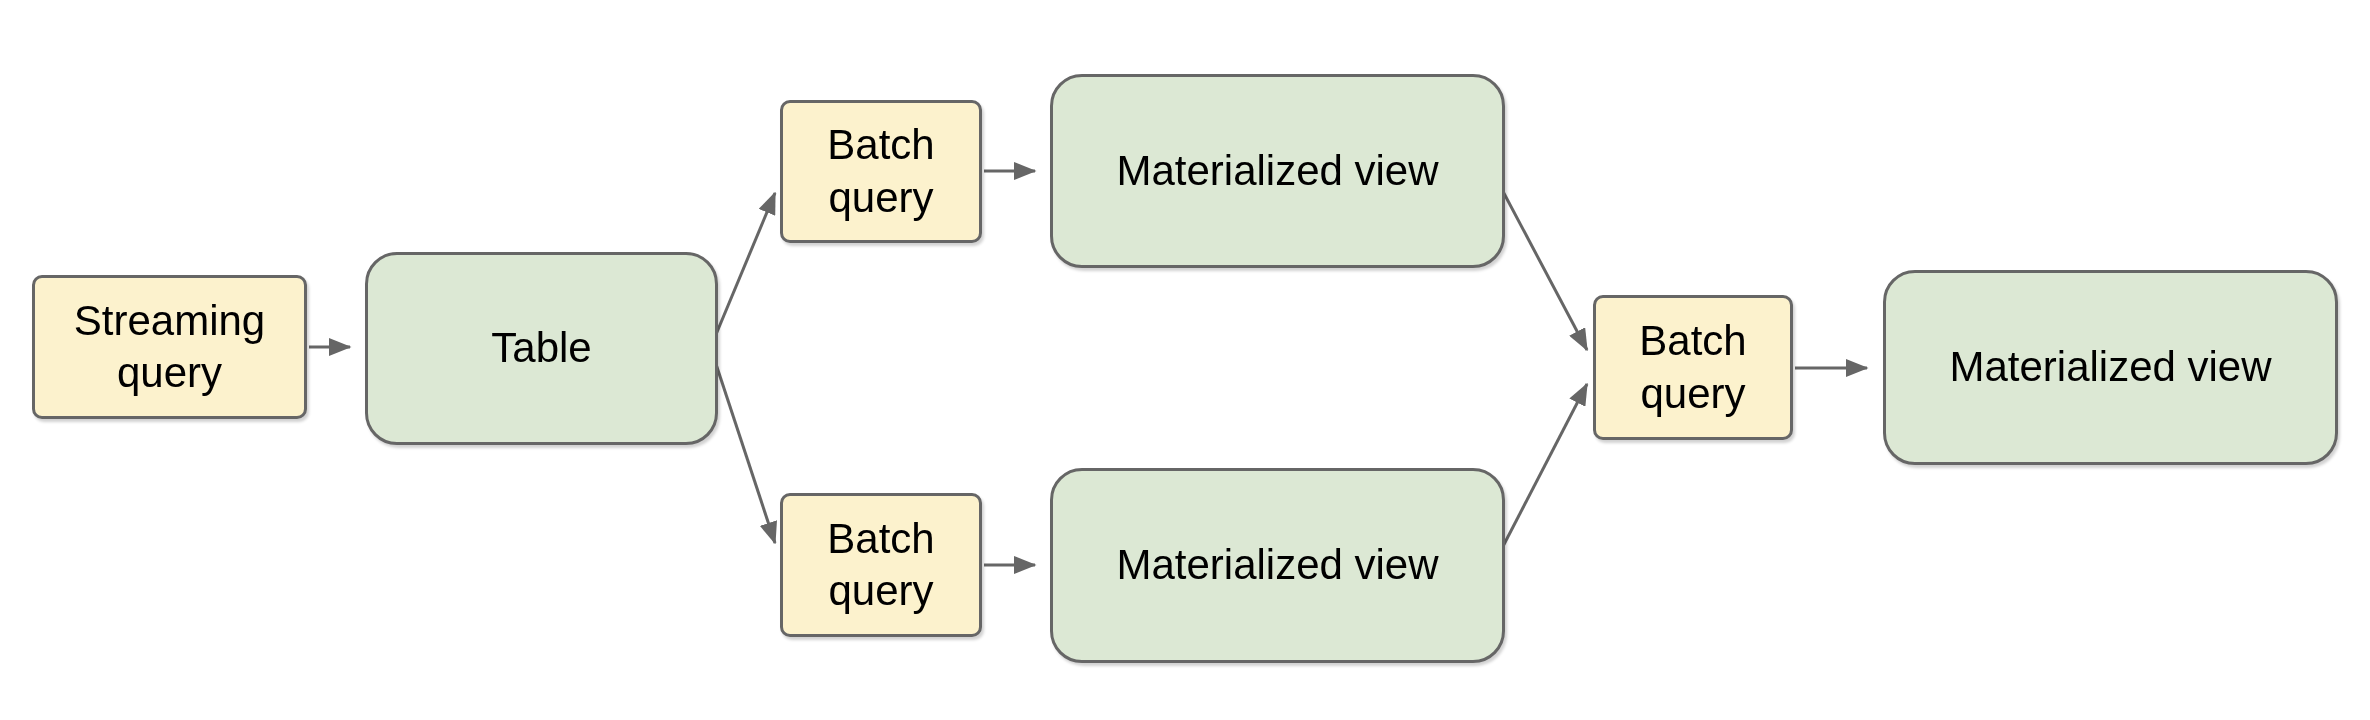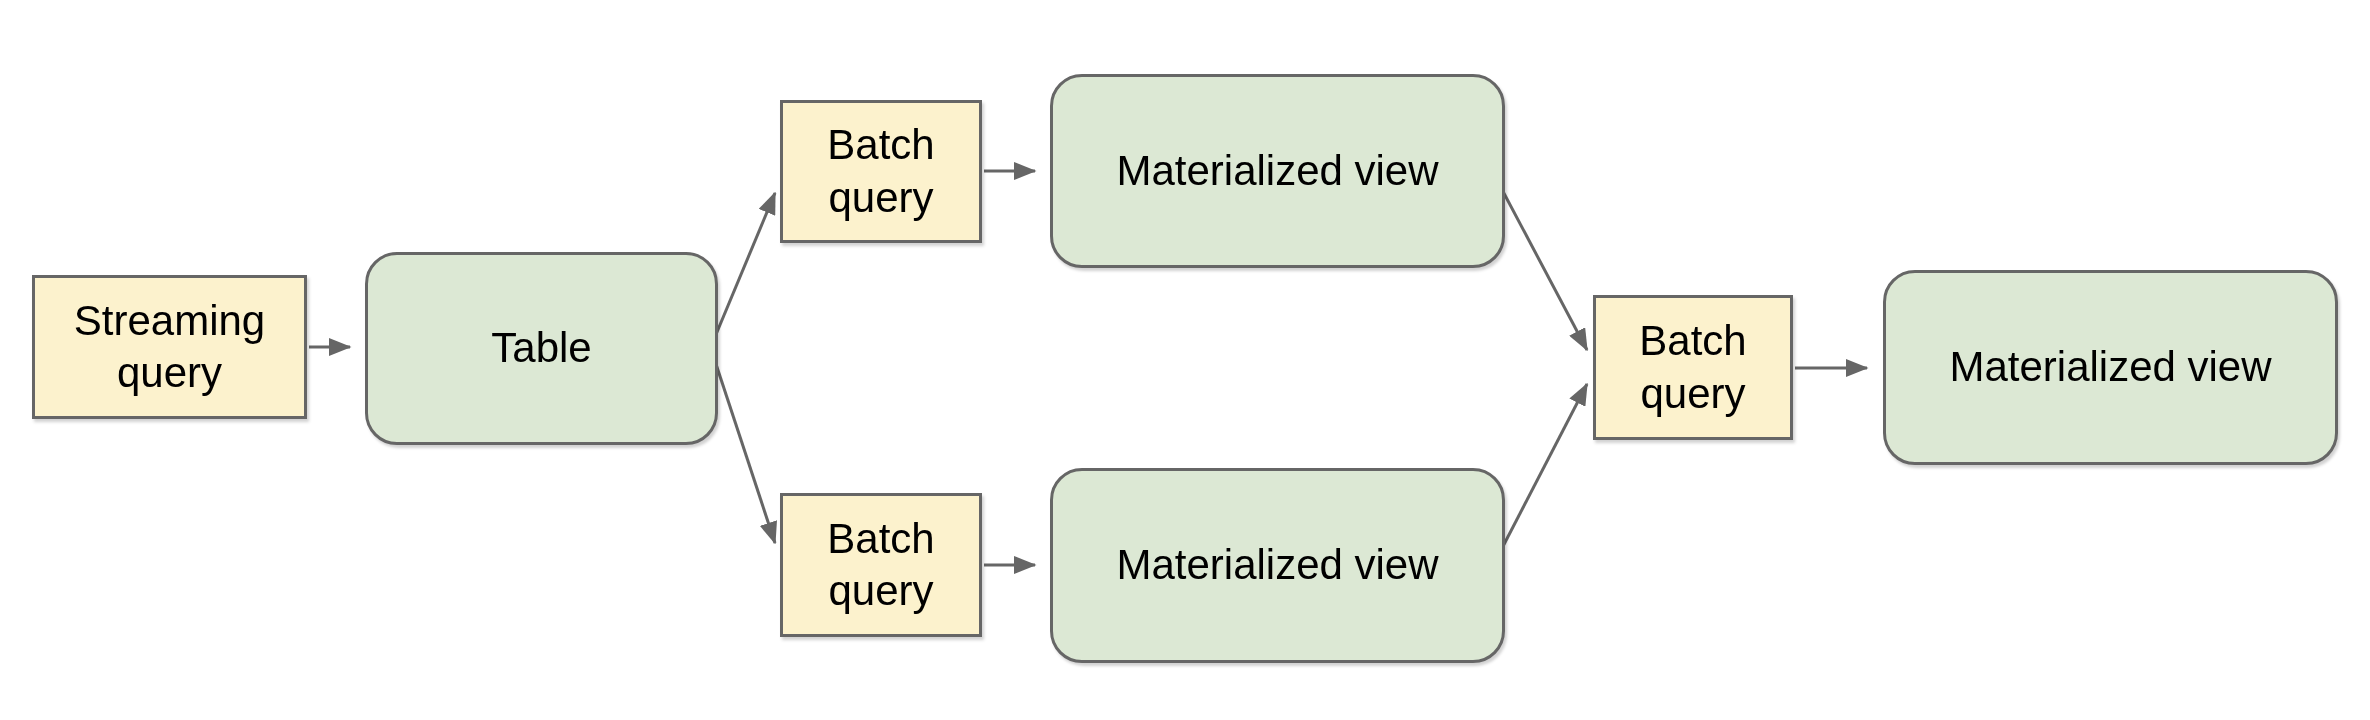--- a/index.html
+++ b/index.html
@@ -43,21 +43,21 @@
     font-size: 42px;
     line-height: 1.24;
     box-shadow: 2px 3px 3px rgba(0,0,0,0.18);
   }
   .node .label {
     display: block;
     padding: 0 10px;
   }
   .query-node {
     background: var(--query-fill, #fcf2cd);
-    border-radius: 0;
+    border-radius: 10px;
   }
   .view-node {
     background: var(--view-fill, #dce8d4);
     border-radius: 32px;
     margin-left: 8px;
   }
   
   .n-streaming-query      { left: 32px;   top: 275px; width: 275px; height: 144px; }
   .n-table                { left: 357px;  top: 252px; width: 353px; height: 193px; }
   .n-batch-query-top      { left: 780px;  top: 100px; width: 202px; height: 143px; }

